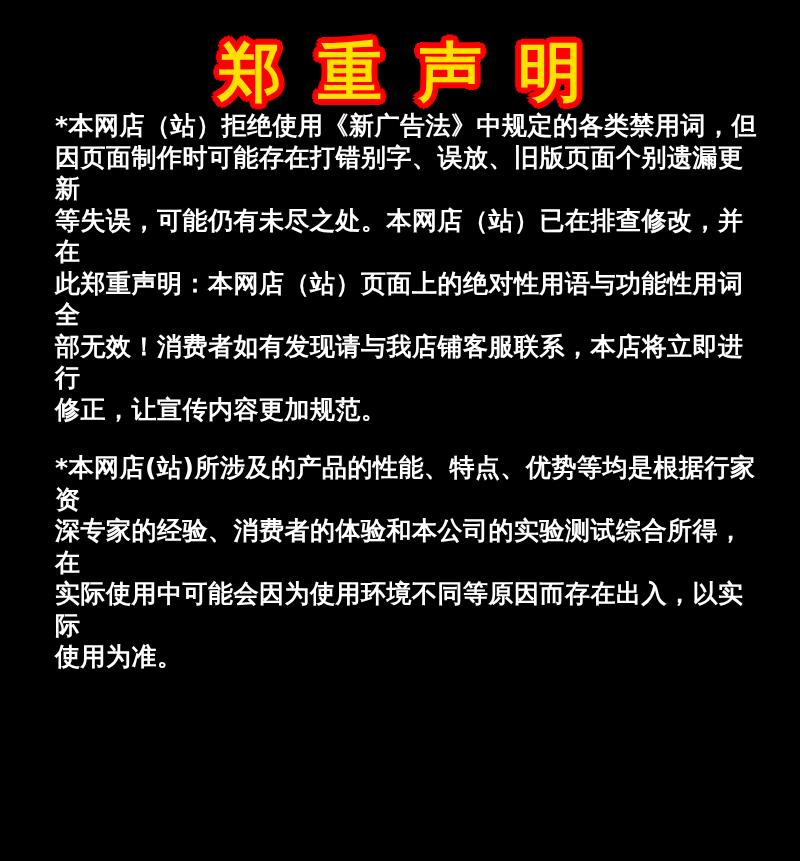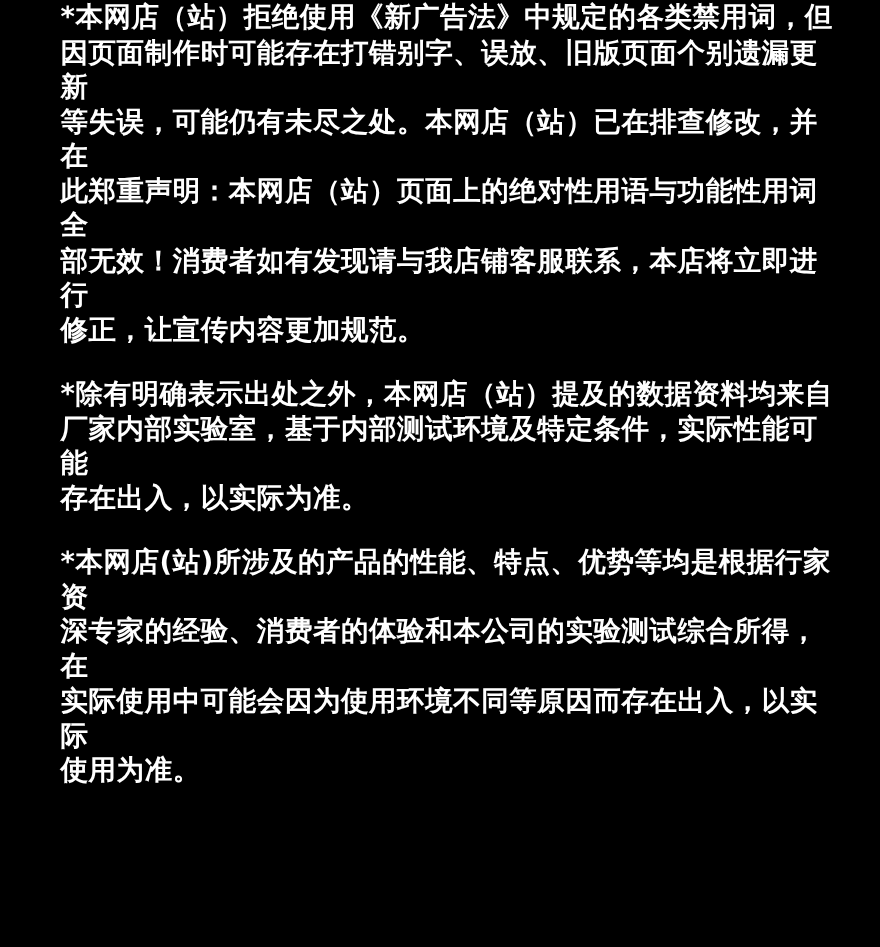--- a/index.html
+++ b/index.html
@@ -44,32 +44,30 @@
     margin-bottom: 27px;
     letter-spacing: 0.5px;
   }
   .para.first {
   }
 </style>
 </head>
 <body>
 
 <div class="page">
+  <h1 class="title">郑重声明</h1>
 
   <div class="body-block">
     <p class="para first">*本网店（站）拒绝使用《新广告法》中规定的各类禁用词，但
 因页面制作时可能存在打错别字、误放、旧版页面个别遗漏更新
 等失误，可能仍有未尽之处。本网店（站）已在排查修改，并在
 此郑重声明：本网店（站）页面上的绝对性用语与功能性用词全
 部无效！消费者如有发现请与我店铺客服联系，本店将立即进行
 修正，让宣传内容更加规范。</p>
 
-    <p class="para">*除有明确表示出处之外，本网店（站）提及的数据资料均来自
-厂家内部实验室，基于内部测试环境及特定条件，实际性能可能
-存在出入，以实际为准。</p>
 
     <p class="para">*本网店(站)所涉及的产品的性能、特点、优势等均是根据行家资
 深专家的经验、消费者的体验和本公司的实验测试综合所得，在
 实际使用中可能会因为使用环境不同等原因而存在出入，以实际
 使用为准。</p>
 
   </div>
 </div>
 
 </body></html>

